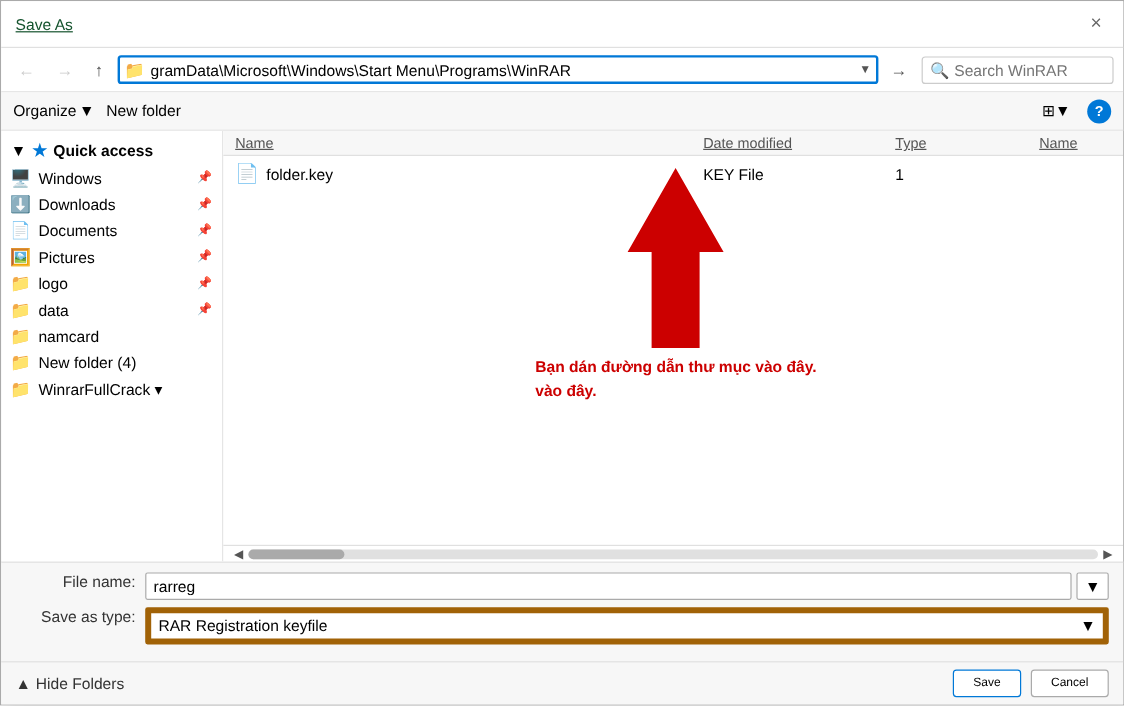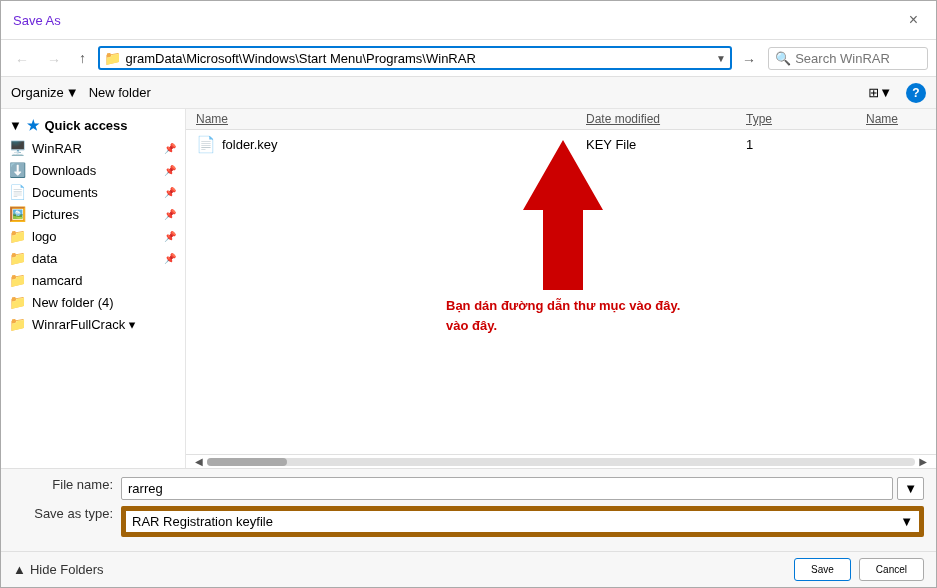--- a/index.html
+++ b/index.html
@@ -1,19 +1,19 @@
 <!DOCTYPE html>
 <html><head>
   <meta charset="utf-8">
   <style>
     * { box-sizing: border-box; margin: 0; padding: 0; font-family: 'Segoe UI', Arial, sans-serif; font-size: 13px; }
     body { background: #f0f0f0; display: flex; justify-content: center; align-items: center; height: 100vh; }
     .dialog { width: 937px; height: 588px; background: #fff; border: 1px solid #aaa; box-shadow: 4px 4px 16px rgba(0,0,0,0.3); display: flex; flex-direction: column; }
     .title-bar { background: #fff; border-bottom: 1px solid #e0e0e0; padding: 8px 12px; display: flex; align-items: center; justify-content: space-between; }
-    .title-bar-title { font-size: 13px; color: #6d28d9; }
+    .title-bar-title { font-size: 13px; color: #14532d; text-decoration: underline; }
     .title-bar-close { cursor: pointer; font-size: 16px; color: #666; background: none; border: none; padding: 2px 6px; }
     .toolbar { display: flex; align-items: center; padding: 6px 8px; gap: 6px; border-bottom: 1px solid #e0e0e0; background: #fff; }
     .nav-btn { background: none; border: 1px solid transparent; border-radius: 3px; padding: 3px 5px; cursor: pointer; color: #555; font-size: 14px; }
     .nav-btn.disabled { color: #ccc; cursor: default; }
     .address-bar { display: flex; align-items: center; flex: 1; border: 2px solid #0078d7; border-radius: 3px; background: #fff; padding: 2px 4px; gap: 4px; }
     .address-icon { font-size: 14px; }
     .address-text { flex: 1; font-size: 13px; color: #000; border: none; outline: none; background: transparent; }
     .address-dropdown { background: none; border: none; cursor: pointer; color: #555; font-size: 10px; }
     .search-box { display: flex; align-items: center; border: 1px solid #ccc; border-radius: 3px; padding: 3px 6px; gap: 4px; min-width: 160px; background: #fff; }
     .search-box input { border: none; outline: none; font-size: 13px; background: transparent; width: 120px; color: #999; }
@@ -97,21 +97,21 @@
   <div class="main-area">
 
     <div class="sidebar">
       <div class="sidebar-section">
         <span>▼</span>
         <span style="color:#0078d7; font-size:14px;">★</span>
         <span>Quick access</span>
       </div>
       <div class="sidebar-item">
         <span class="icon">🖥️</span>
-        <span class="label">WinRAR</span>
+        <span class="label">Windows</span>
         <span class="pin">📌</span>
       </div>
       <div class="sidebar-item">
         <span class="icon">⬇️</span>
         <span class="label">Downloads</span>
         <span class="pin">📌</span>
       </div>
       <div class="sidebar-item">
         <span class="icon">📄</span>
         <span class="label">Documents</span>

